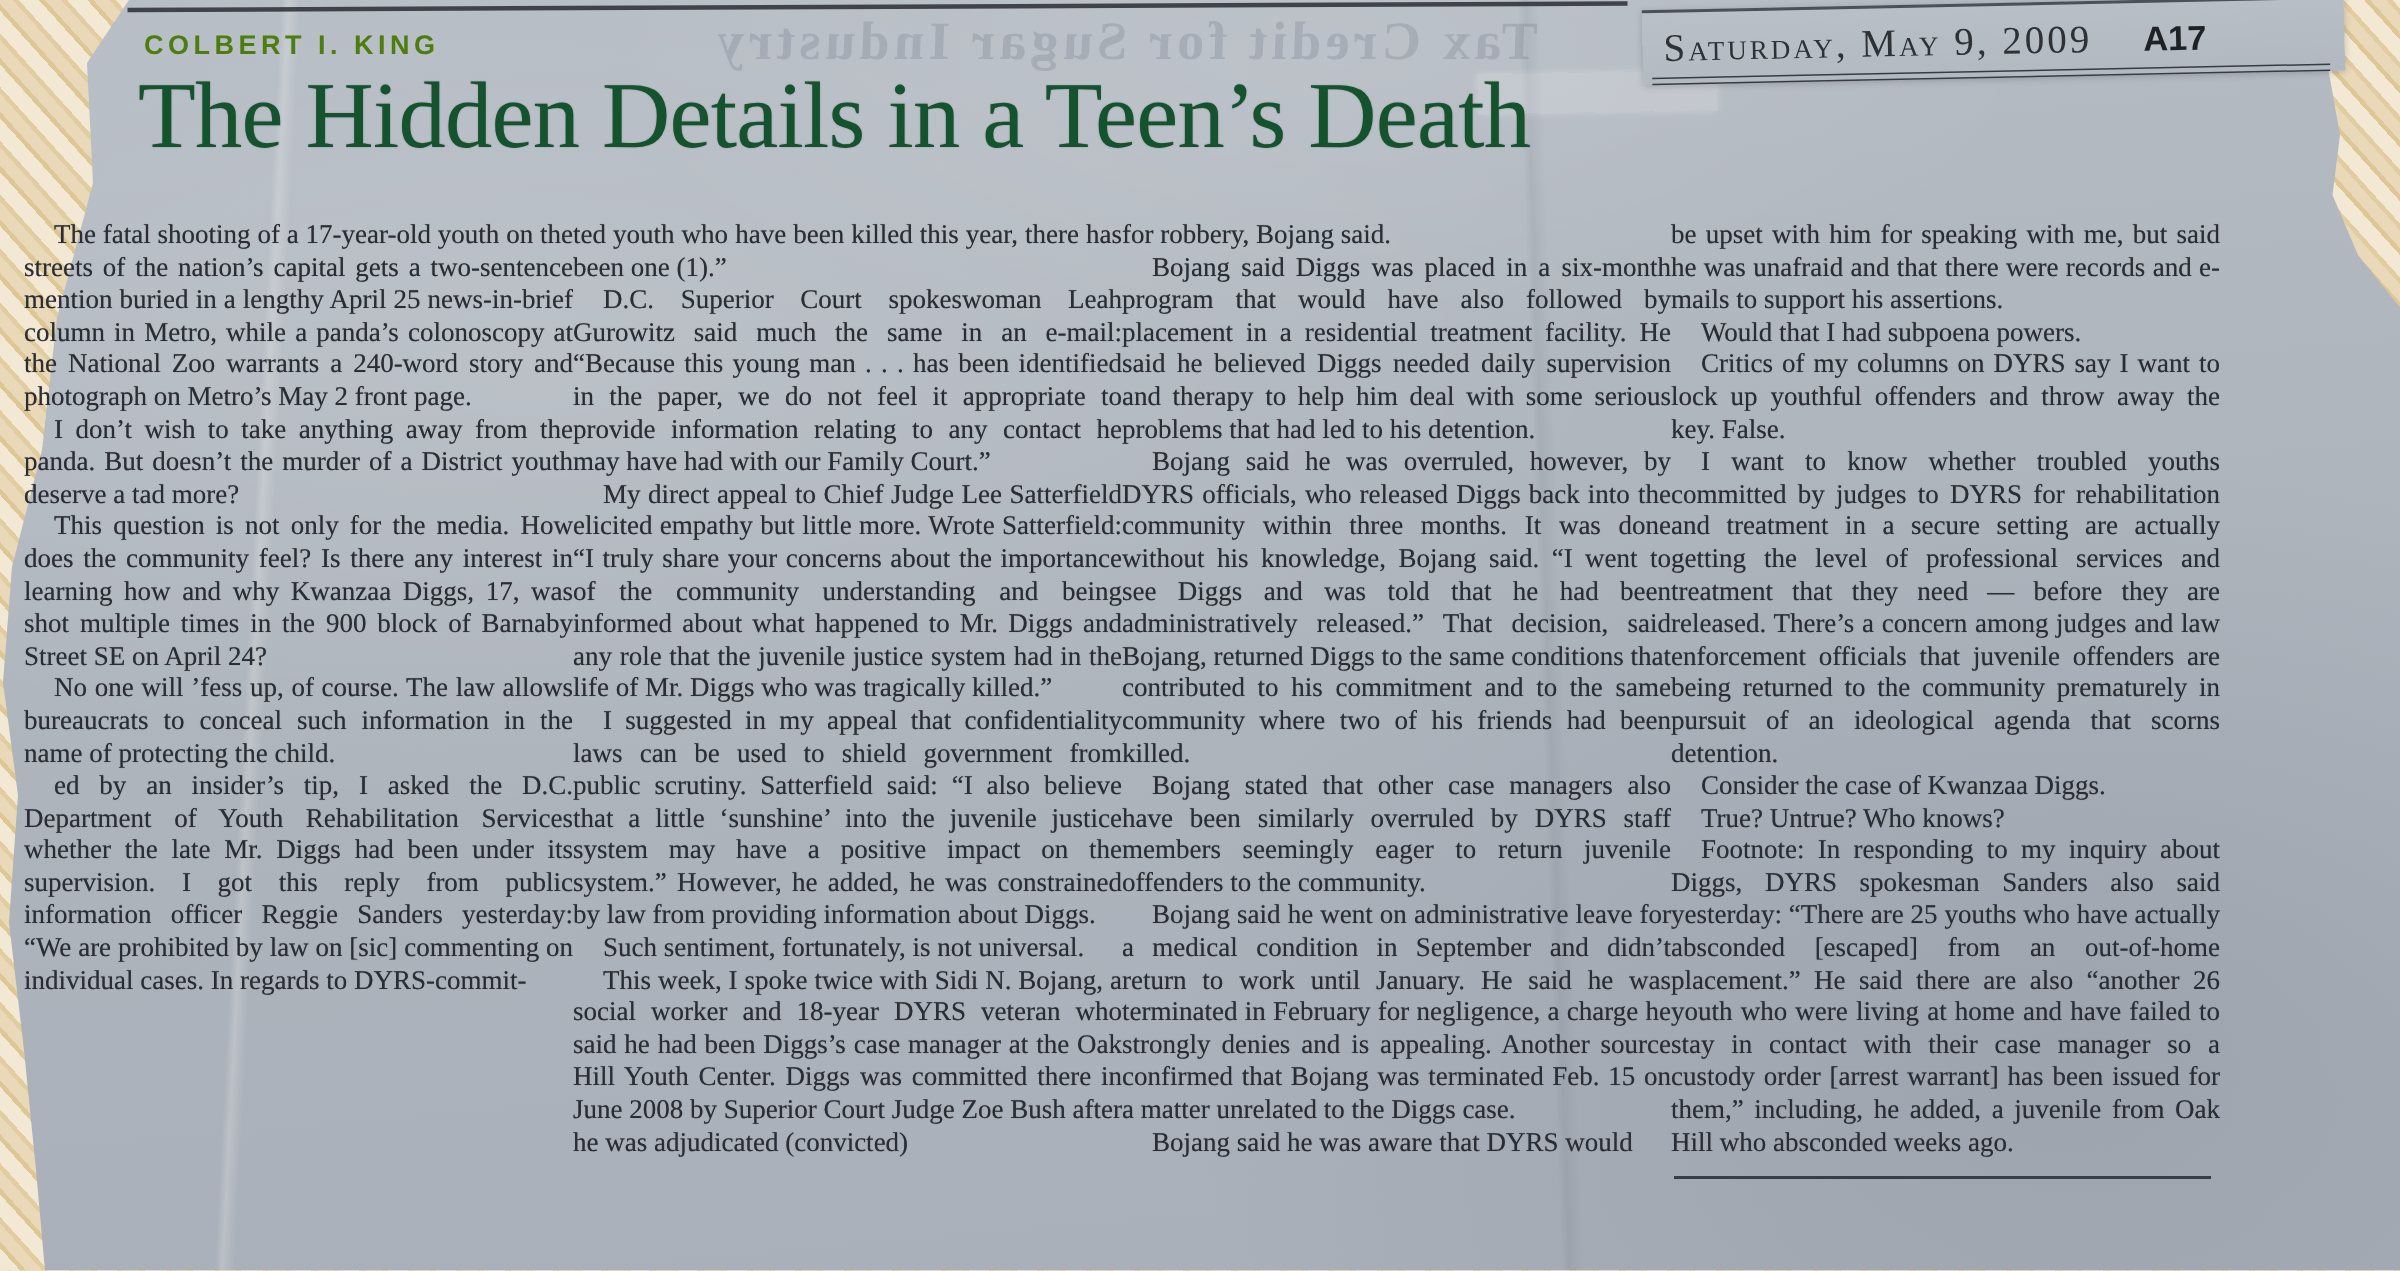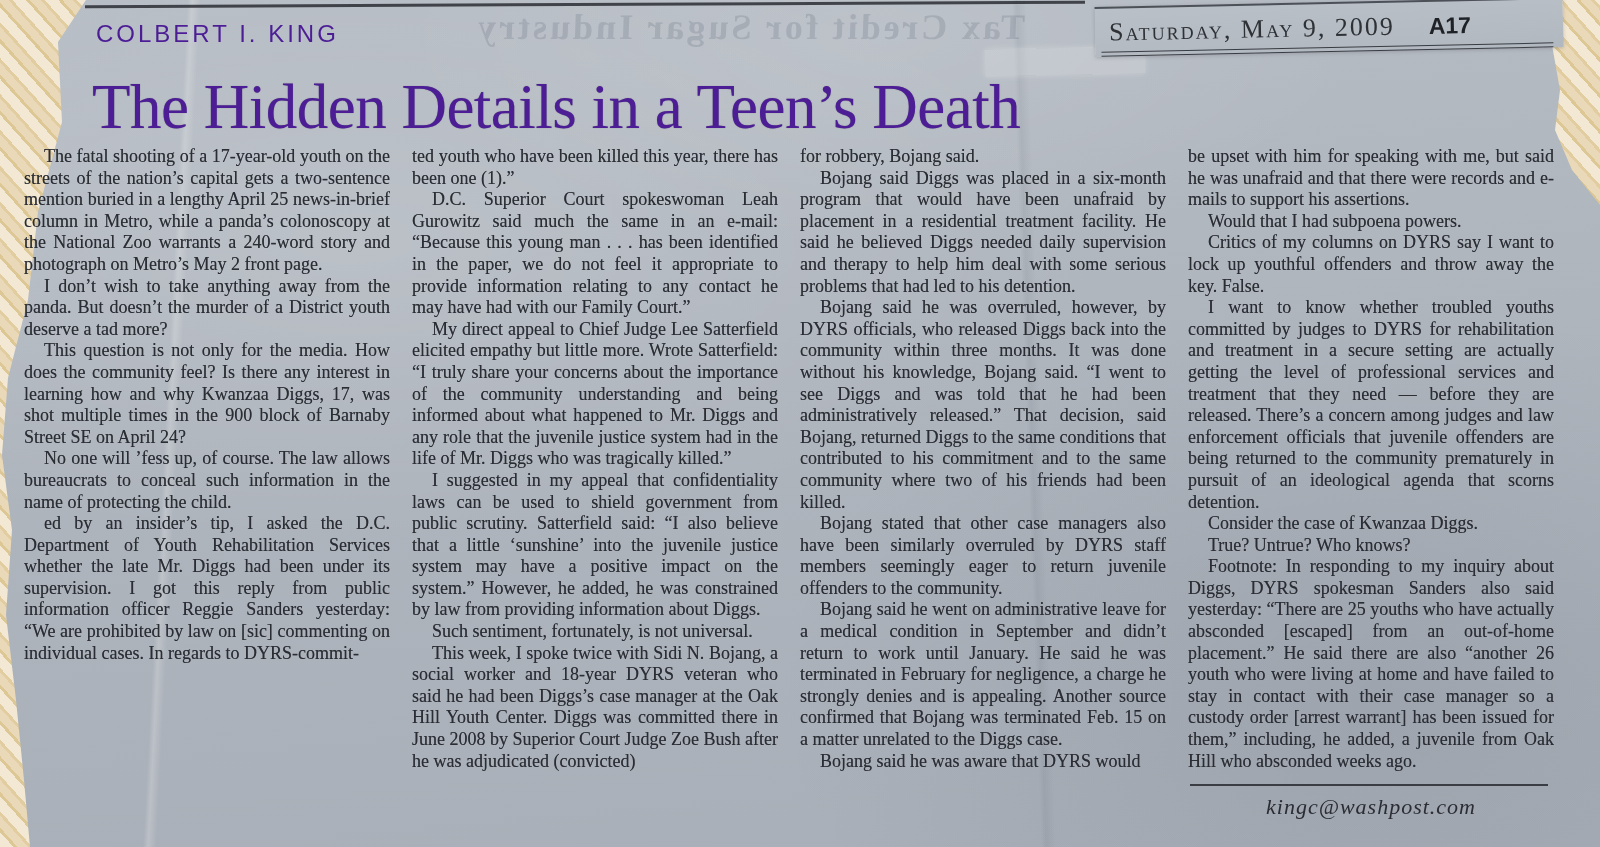--- a/index.html
+++ b/index.html
@@ -25,27 +25,27 @@
     position:absolute;left:85px;top:3px;width:1000px;height:3px;
     background:#2a2d32;opacity:.85;transform:rotate(-0.25deg);z-index:3;
   }
   .ghost{
     position:absolute;left:290px;top:6px;width:920px;z-index:2;
     font-family:"Liberation Serif",serif;font-weight:bold;font-size:36px;letter-spacing:3px;
     color:rgba(58,68,84,0.16);transform:scaleX(-1) skewX(2deg);white-space:nowrap;text-align:center;
   }
   .kicker{
     position:absolute;left:96px;top:20px;z-index:4;
-    font-family:"Liberation Sans",sans-serif;font-weight:normal;font-size:24px;
-    letter-spacing:3px;color:#4c1d95;
+    font-family:"Liberation Sans",sans-serif;font-weight:bold;font-size:18px;
+    letter-spacing:3px;color:#4d7c0f;
   }
   .headline{
-    position:absolute;left:92px;top:74px;width:1300px;z-index:4;
+    position:absolute;left:92px;top:44px;width:1300px;z-index:4;
     font-family:"Liberation Serif",serif;font-size:63px;line-height:1.05;
-    color:#4c1d95;letter-spacing:-0.5px;text-shadow:0 0 1px rgba(43,46,51,0.4);
+    color:#14532d;letter-spacing:-0.5px;text-shadow:0 0 1px rgba(43,46,51,0.4);
   }
   .date-strip{
     position:absolute;left:1095px;top:2px;width:468px;height:50px;z-index:5;
     background:linear-gradient(178deg,#bac0c8,#b2b8c0);
     transform:rotate(-1.2deg);
     border-top:2px solid rgba(42,46,52,0.75);
     box-shadow:0 1px 4px rgba(60,60,70,0.25);
     display:flex;align-items:center;padding:0 14px;box-sizing:border-box;
   }
   .date-strip .rule2{position:absolute;left:6px;right:10px;bottom:4px;height:1.5px;background:#383c42;}
@@ -58,21 +58,21 @@
     font-family:"Liberation Sans",sans-serif;font-weight:bold;font-size:23px;
     color:#1e2126;margin-left:34px;
   }
   .tape{
     position:absolute;left:985px;top:48px;width:160px;height:27px;z-index:4;
     background:rgba(230,233,236,0.25);box-shadow:0 0 6px rgba(255,255,255,0.25);
     transform:rotate(-1deg);
   }
   .columns{
     position:absolute;left:16px;top:146px;width:1546px;z-index:4;
-    display:flex;gap:22px;justify-content:center;
+    display:flex;
   }
   .col{width:366px;flex:0 0 366px;}
   .col p{
     margin:0;font-family:"Liberation Serif",serif;font-size:18px;line-height:21.6px;
     color:#2a2d33;text-align:justify;text-indent:20px;
     text-shadow:0 0 0.5px rgba(42,45,51,0.55);
   }
   .col p.flush{text-indent:0;}
   .sig-rule{margin:12px 6px 8px 2px;border-top:2px solid #3a3e44;}
   .sig{
@@ -113,32 +113,31 @@
   <div class="col">
       <p class="flush">ted youth who have been killed this year, there has been one (1).”</p>
       <p>D.C. Superior Court spokeswoman Leah Gurowitz said much the same in an e-mail: “Because this young man . . . has been identified in the paper, we do not feel it appropriate to provide information relating to any contact he may have had with our Family Court.”</p>
       <p>My direct appeal to Chief Judge Lee Satterfield elicited empathy but little more. Wrote Satterfield: “I truly share your concerns about the importance of the community understanding and being informed about what happened to Mr. Diggs and any role that the juvenile justice system had in the life of Mr. Diggs who was tragically killed.”</p>
       <p>I suggested in my appeal that confidentiality laws can be used to shield government from public scrutiny. Satterfield said: “I also believe that a little ‘sunshine’ into the juvenile justice system may have a positive impact on the system.” However, he added, he was constrained by law from providing information about Diggs.</p>
       <p>Such sentiment, fortunately, is not universal.</p>
       <p>This week, I spoke twice with Sidi N. Bojang, a social worker and 18-year DYRS veteran who said he had been Diggs’s case manager at the Oak Hill Youth Center. Diggs was committed there in June 2008 by Superior Court Judge Zoe Bush after he was adjudicated (convicted)</p>
     </div>
   <div class="col">
       <p class="flush">for robbery, Bojang said.</p>
-      <p>Bojang said Diggs was placed in a six-month program that would have been unafraid by placement in a residential treatment facility. He said he believed Diggs needed daily supervision and therapy to help him deal with some serious problems that had led to his detention.</p>
+      <p>Bojang said Diggs was placed in a six-month program that would have also followed by placement in a residential treatment facility. He said he believed Diggs needed daily supervision and therapy to help him deal with some serious problems that had led to his detention.</p>
       <p>Bojang said he was overruled, however, by DYRS officials, who released Diggs back into the community within three months. It was done without his knowledge, Bojang said. “I went to see Diggs and was told that he had been administratively released.” That decision, said Bojang, returned Diggs to the same conditions that contributed to his commitment and to the same community where two of his friends had been killed.</p>
       <p>Bojang stated that other case managers also have been similarly overruled by DYRS staff members seemingly eager to return juvenile offenders to the community.</p>
       <p>Bojang said he went on administrative leave for a medical condition in September and didn’t return to work until January. He said he was terminated in February for negligence, a charge he strongly denies and is appealing. Another source confirmed that Bojang was terminated Feb. 15 on a matter unrelated to the Diggs case.</p>
       <p>Bojang said he was aware that DYRS would</p>
     </div>
   <div class="col">
     <div>
         <p class="flush">be upset with him for speaking with me, but said he was unafraid and that there were records and e-mails to support his assertions.</p>
         <p>Would that I had subpoena powers.</p>
         <p>Critics of my columns on DYRS say I want to lock up youthful offenders and throw away the key. False.</p>
         <p>I want to know whether troubled youths committed by judges to DYRS for rehabilitation and treatment in a secure setting are actually getting the level of professional services and treatment that they need — before they are released. There’s a concern among judges and law enforcement officials that juvenile offenders are being returned to the community prematurely in pursuit of an ideological agenda that scorns detention.</p>
         <p>Consider the case of Kwanzaa Diggs.</p>
         <p>True? Untrue? Who knows?</p>
         <p>Footnote: In responding to my inquiry about Diggs, DYRS spokesman Sanders also said yesterday: “There are 25 youths who have actually absconded [escaped] from an out-of-home placement.” He said there are also “another 26 youth who were living at home and have failed to stay in contact with their case manager so a custody order [arrest warrant] has been issued for them,” including, he added, a juvenile from Oak Hill who absconded weeks ago.</p>
       </div>
     <div class="sig-rule"></div>
-    <div class="sig">kingc@washpost.com</div>
   </div>
 </div>
 
 </body></html>

